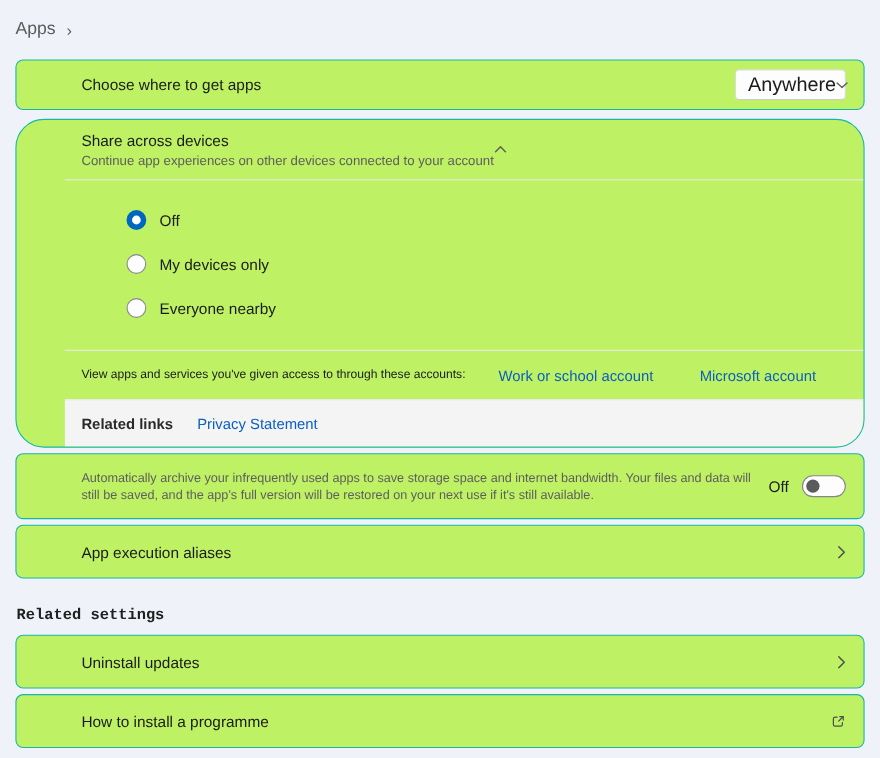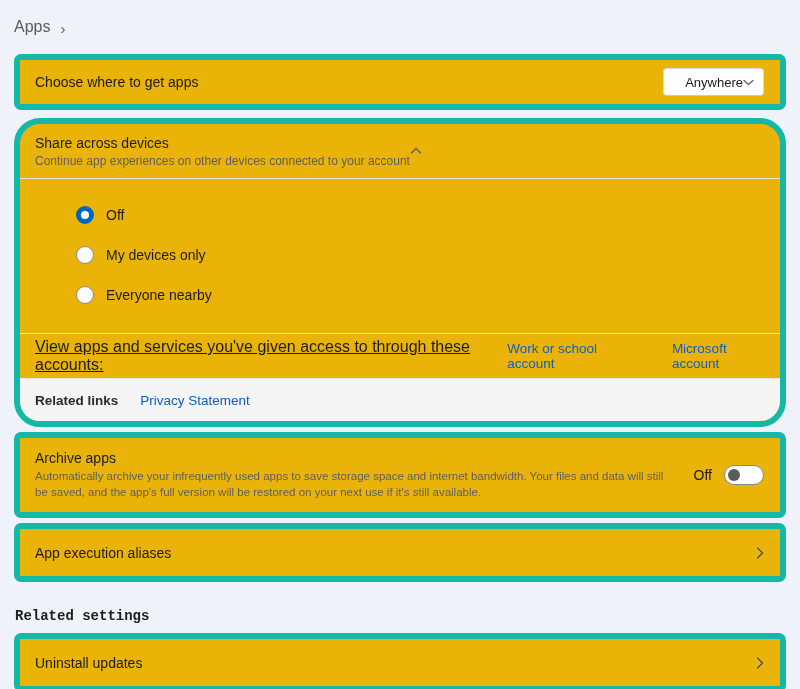--- a/index.html
+++ b/index.html
@@ -15,66 +15,67 @@
   .breadcrumb {
     display: flex; align-items: center; gap: 10px;
     padding-top: 12px; height: 42px;
   }
   .breadcrumb .parent { font-size: 16px; color: #5a5a5a; }
   .breadcrumb .sep { font-size: 15px; color: #5a5a5a; padding-top: 2px; }
   .breadcrumb .current { font-size: 20px; font-weight: 700; color: #1a1a1a; letter-spacing: 0.2px; }
 
   
   .card {
-    background: #eab308;
-    border: 6px solid #14b8a6;
+    background: #bef264;
+    border: 1px solid #14b8a6;
     border-radius: 7px;
     overflow: hidden;
+    padding-left: 44px;
   }
   .mt13 { margin-top: 12px; }
   .gap { margin-top: 8px; border-radius: 26px; }
   .gap-sm { margin-top: 5px; }
 
   .row {
     display: flex; align-items: center;
     padding: 0 16px 0 15px;
     min-height: 44px;
   }
   .row .grow { flex: 1; }
   .title-14 { font-size: 14px; color: #1b1b1b; }
   .sub-12 { font-size: 12px; color: #5e5e5e; margin-top: 3px; }
 
   
   .dropdown {
-    display: flex; align-items: center; justify-content: flex-end;
+    display: flex; align-items: center; justify-content: flex-start;
     width: 101px; height: 28px;
     background: #fdfdfd;
     border: 1px solid #d9d9d9;
     border-bottom-color: #c9c9c9;
     border-radius: 4px;
     padding: 0 9px 0 11px;
-    font-size: 13px; color: #1b1b1b;
+    font-size: 18px; color: #1b1b1b;
     cursor: default;
   }
 
   
   .expander-header { padding: 10px 16px 10px 15px; display: flex; align-items: center; min-height: 54px; }
   .divider { height: 1px; background: #e8e8ea; }
   .radio-zone { padding: 16px 16px 18px 56px; }
   .radio-row { display: flex; align-items: center; height: 40px; gap: 12px; }
   .radio {
     width: 18px; height: 18px; border-radius: 50%;
     border: 1px solid #8a8a8a; background: #fdfdfd;
     flex: none;
   }
   .radio.selected { border: 5.5px solid #0067c0; background: #ffffff; }
   .radio-label { font-size: 14px; color: #1b1b1b; }
 
   .accounts-row { min-height: 44px; }
-  .accounts-row .label { font-size: 16px; text-decoration: underline; }
+  .accounts-row .label { font-size: 11px; }
   .link { font-size: 13.5px; color: #0b5fbf; cursor: pointer; text-decoration: none; }
   .link-ms { margin-left: 42px; }
   .link-work { margin-left: 30px; }
 
   .footer-row {
     background: #f4f4f5;
     border-top: 1px solid #e8e8ea;
     min-height: 43px;
     text-align: center;
   }
@@ -170,21 +171,20 @@
 
   <div class="row footer-row">
     <span class="bold">Related links</span>
     <a class="link">Privacy Statement</a>
   </div>
 </div>
 
 <div class="card gap-sm">
   <div class="archive-row">
     <div class="archive-text">
-      <div class="title-14">Archive apps</div>
       <div class="desc">Automatically archive your infrequently used apps to save storage space and internet bandwidth. Your files and data will still be saved, and the app's full version will be restored on your next use if it's still available.</div>
     </div>
     <div class="toggle-group">
       <span class="toggle-label">Off</span>
       <div class="toggle">
         <div class="knob"></div>
       </div>
     </div>
   </div>
 </div>

